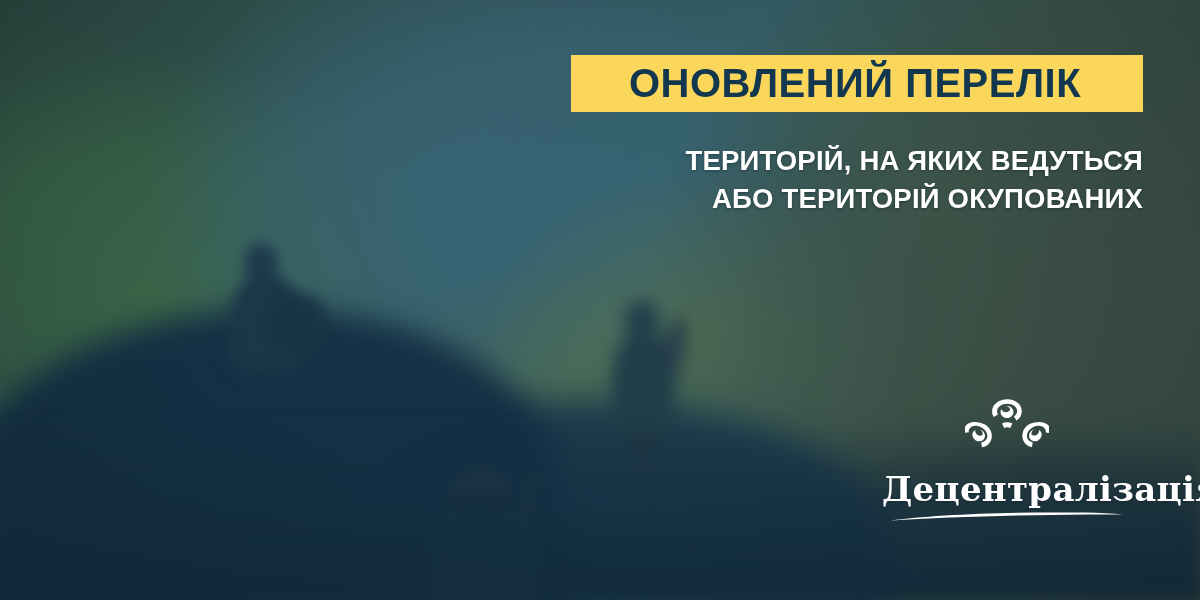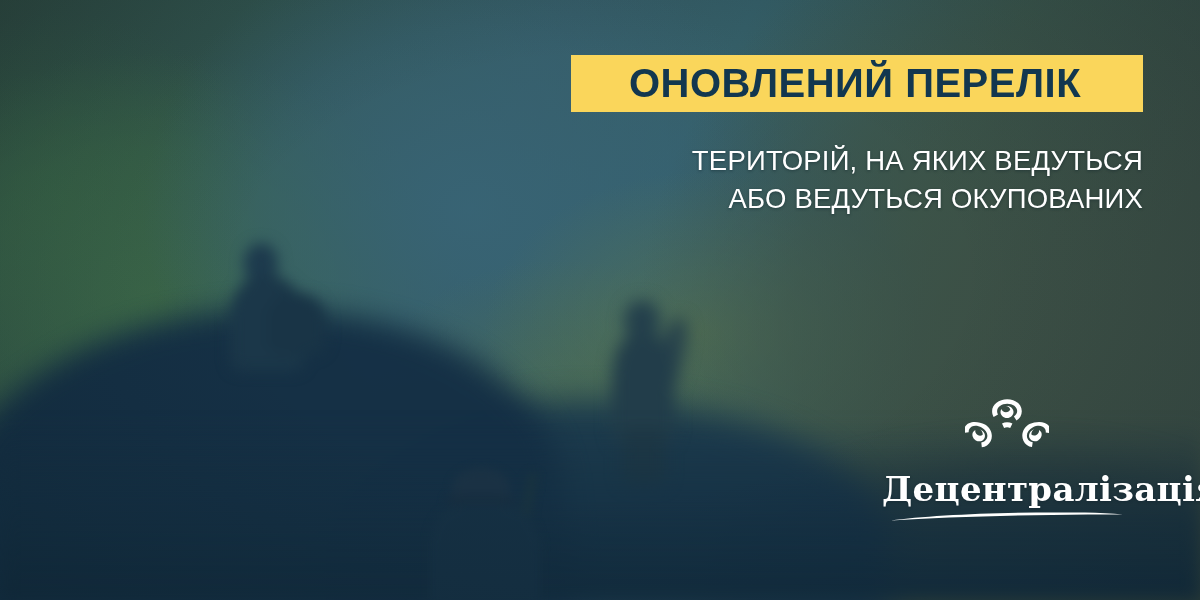--- a/index.html
+++ b/index.html
@@ -177,21 +177,21 @@
     height:57px;
     padding:0 14px 0 10px;
     white-space:nowrap;
     text-align:center;
   }
 
   .subhead {
     margin-top:30px;
     color:#FFFFFF;
     font-size:27.5px;
-    font-weight:normal;
+    font-weight:bold;
     line-height:38px;
     letter-spacing:0.2px;
     text-align:right;
     text-shadow:0 1px 3px rgba(10,28,38,0.45);
   }
   .subhead .ln { display:block; white-space:nowrap; }
 
   
   .logo {
     position:absolute;
@@ -254,21 +254,21 @@
     <div class="helmet-brim"></div>
     <div class="torso"></div>
   </div>
 
   <div class="vignette"></div>
 
   <div class="headline-block">
     <div class="banner">ОНОВЛЕНИЙ ПЕРЕЛІК</div>
     <div class="subhead">
       <span class="ln">ТЕРИТОРІЙ, НА ЯКИХ ВЕДУТЬСЯ</span>
-      <span class="ln">АБО ВЕДУТЬСЯ ОКУПОВАНИХ</span>
+      <span class="ln">АБО ТЕРИТОРІЙ ОКУПОВАНИХ</span>
     </div>
   </div>
 
   <div class="logo">
     <svg class="logo-mark" viewBox="0 0 84 66">
       <g fill="#ffffff">
 
         <path d="M42.2 3.2c8.0 0 14.6 5.0 14.6 12.1 0 4.0-2.0 7.3-5.3 9.3l-2.6-4.2c2.1-1.3 3.3-3.2 3.3-5.3 0-4.2-4.3-7.4-10.0-7.4-5.7 0-10.1 3.3-10.1 7.6 0 1.2.3 2.3.9 3.3l-4.4 2.3c-1.0-1.7-1.5-3.6-1.5-5.6 0-7.1 6.9-12.1 15.1-12.1z"></path>
         <path d="M42.0 9.9c3.6 0 6.5 2.7 6.5 6.0 0 3.3-2.9 6.0-6.5 6.0-3.6 0-6.5-2.7-6.5-6.0 0-1.1.3-2.1.9-3.0.5 1.9 2.3 3.3 4.5 3.3 2.0 0 3.7-1.1 4.4-2.7-.5-2.0-2.4-3.5-4.6-3.6h1.3z"></path>
 

